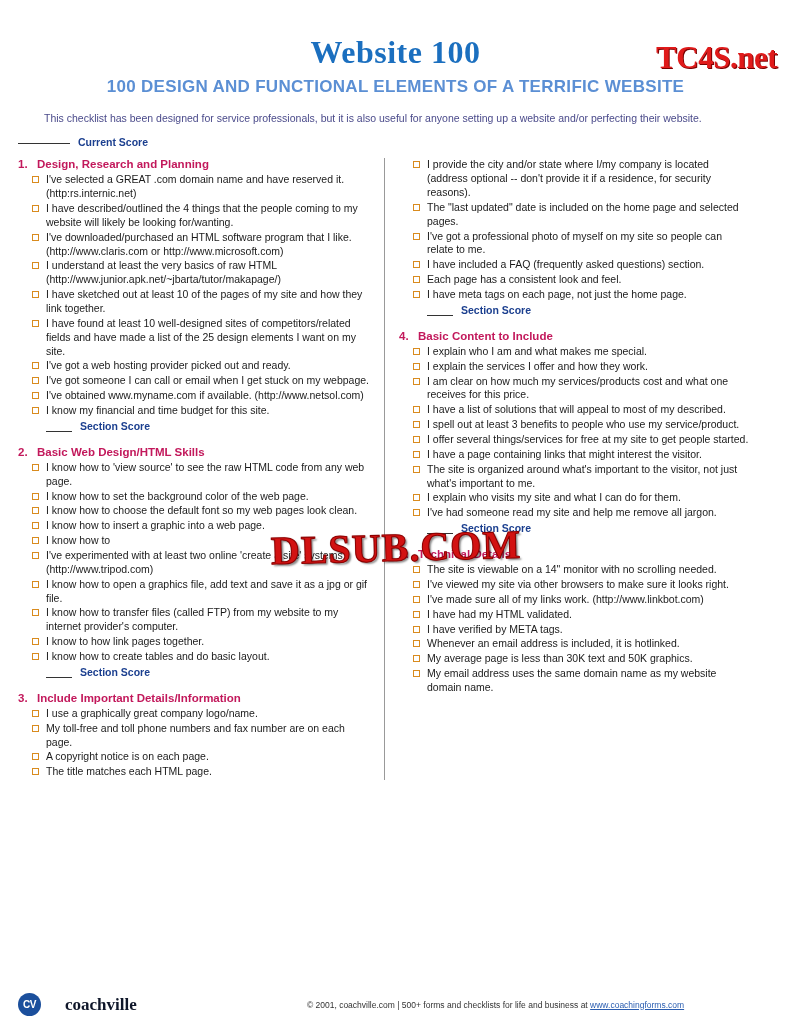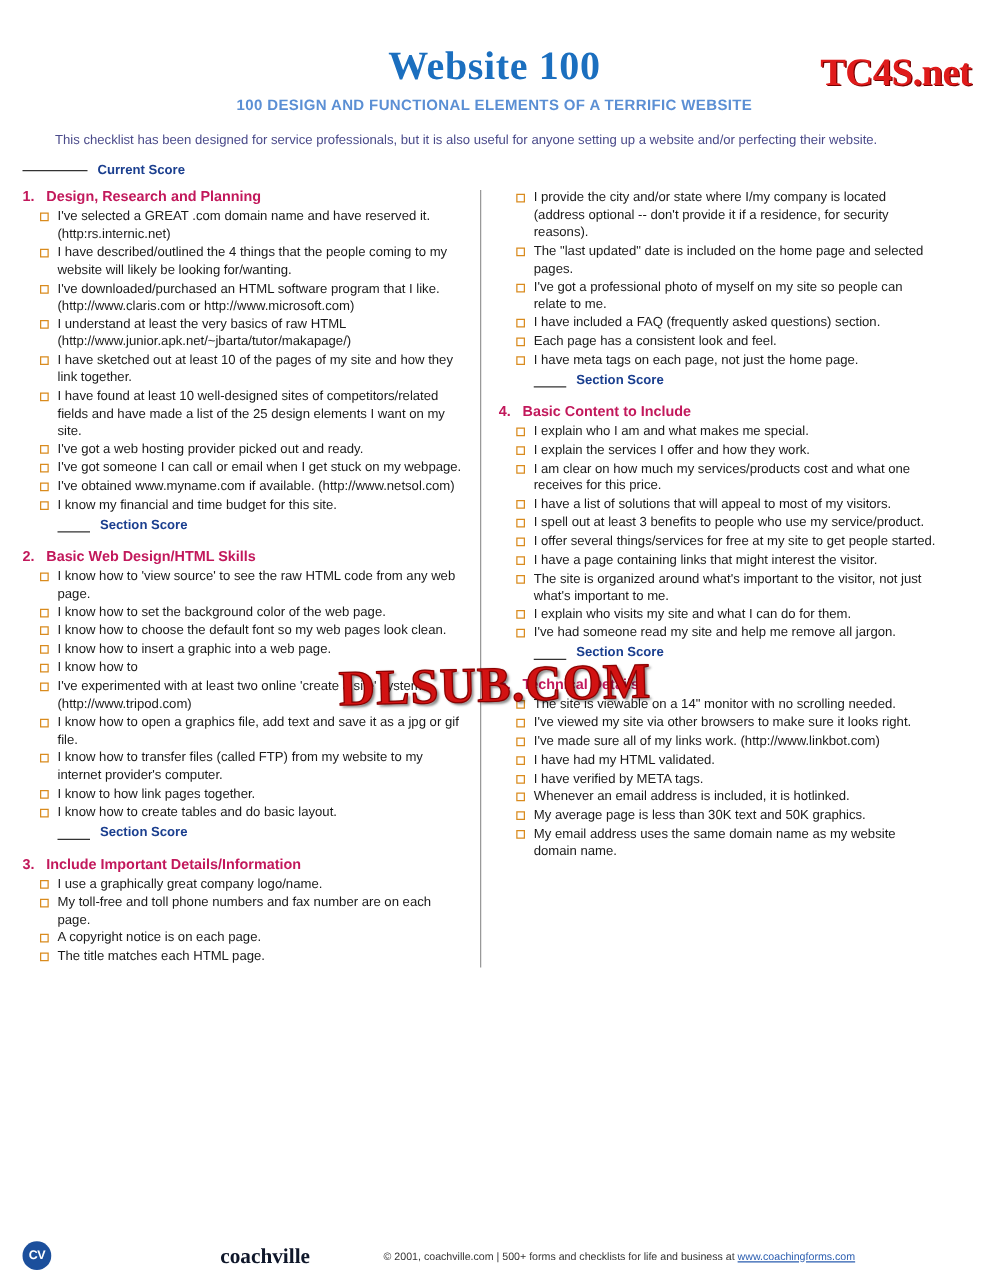--- a/index.html
+++ b/index.html
@@ -58,21 +58,21 @@
     font-family: "Liberation Serif", serif;
     font-weight: bold;
     font-size: 32px;
     color: #1b6fbf;
     margin: 34px 0 6px 0;
     letter-spacing: 0.5px;
   }
   .doc-subtitle {
     text-align: center;
     color: #5b8fd4;
-    font-size: 12px;
+    font-size: 17px;
     font-weight: bold;
     letter-spacing: 0.3px;
     margin-bottom: 14px;
   }
   .intro {
     color: #4a4a8a;
     font-size: 10.5px;
     line-height: 1.45;
     margin: 0 26px 10px 26px;
   }
@@ -153,21 +153,21 @@
     height: 11px;
   }
   
   .footer {
     position: absolute;
     left: 18px; right: 18px;
     bottom: 42px;
     display: flex;
     align-items: center;
   }
-  .logo-wrap { display: flex; align-items: center; gap: 24px; width: 230px; justify-content: space-between; }
+  .logo-wrap { display: flex; align-items: center; gap: 24px; width: 230px; }
   .logo-circle {
     width: 23px; height: 23px;
     border-radius: 50%;
     background: #1b4f9c;
     color: #fff;
     font-size: 10px;
     font-weight: bold;
     display: flex; align-items: center; justify-content: center;
     letter-spacing: -0.5px;
   }
@@ -370,21 +370,21 @@
           <li>
             <span class="cb"></span>
             <span class="itxt">I explain the services I offer and how they work.</span>
           </li>
           <li>
             <span class="cb"></span>
             <span class="itxt">I am clear on how much my services/products cost and what one receives for this price.</span>
           </li>
           <li>
             <span class="cb"></span>
-            <span class="itxt">I have a list of solutions that will appeal to most of my visitors.</span>
+            <span class="itxt">I have a list of solutions that will appeal to most of my described.</span>
           </li>
           <li>
             <span class="cb"></span>
             <span class="itxt">I spell out at least 3 benefits to people who use my service/product.</span>
           </li>
           <li>
             <span class="cb"></span>
             <span class="itxt">I offer several things/services for free at my site to get people started.</span>
           </li>
           <li>

